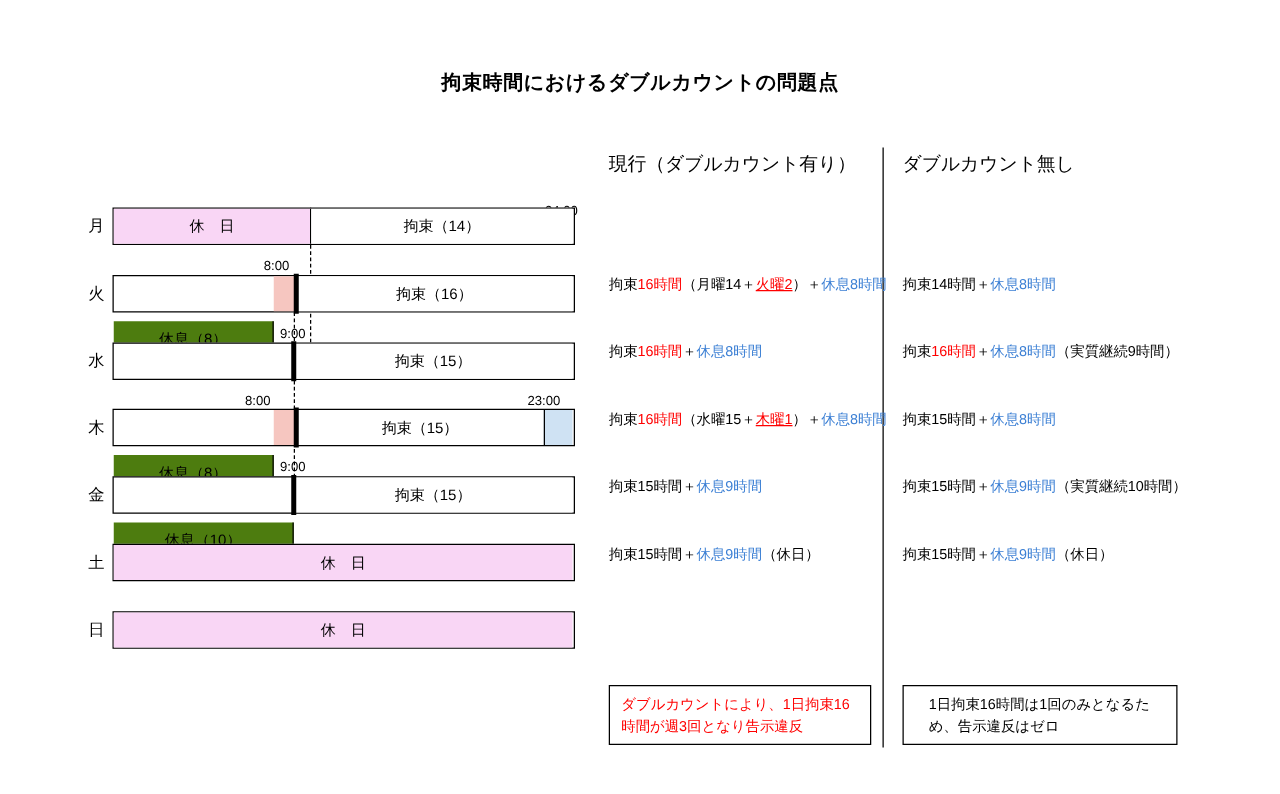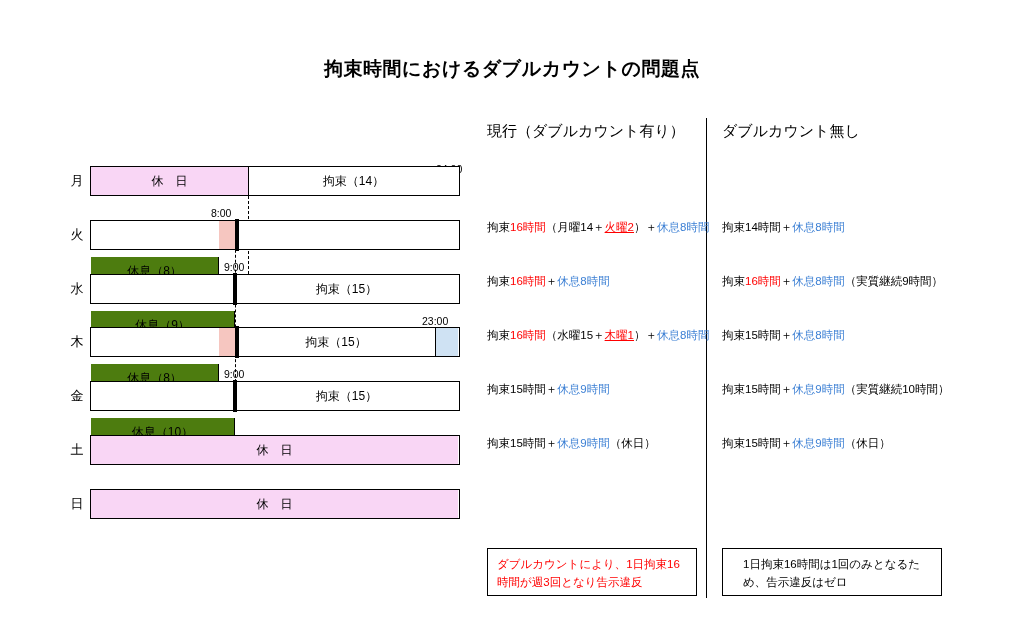--- a/index.html
+++ b/index.html
@@ -14,21 +14,21 @@
     color: #000000;
     position: relative;
     overflow: hidden;
   }
   #page-title {
     position: absolute;
     top: 56px;
     left: 0;
     width: 1024px;
     text-align: center;
-    font-size: 19px;
+    font-size: 16px;
     font-weight: bold;
     letter-spacing: 0.5px;
   }
 
   
   .col-header {
     position: absolute;
     font-size: 15px;
     color: #000;
     white-space: nowrap;
@@ -161,28 +161,28 @@
       <div class="seg holiday bordR" style="left:0; width:158px;">休　日</div>
       <div class="seg white" style="left:158px; width:209px;">拘束（14）</div>
     </div>
   </div>
 
   <div class="day-row" style="top:220px;">
     <div class="day-label">火</div>
     <div class="bar">
       <div class="seg rest bordR" style="left:0; width:128px;">休息（8）</div>
       <div class="seg pink bordR" style="left:128px; width:18px;"></div>
+      <div class="seg white" style="left:146px; width:221px;">拘束（16）</div>
     </div>
     <div class="thickline" style="left:145px;"></div>
   </div>
 
   <div class="day-row" style="top:274px;">
     <div class="day-label">水</div>
     <div class="bar">
-      <div class="seg rest bordR" style="left:0; width:144px;">休息（9）</div>
       <div class="seg white" style="left:144px; width:223px;">拘束（15）</div>
     </div>
     <div class="thickline" style="left:143px;"></div>
   </div>
 
   <div class="day-row" style="top:327px;">
     <div class="day-label">木</div>
     <div class="bar">
       <div class="seg rest bordR" style="left:0; width:128px;">休息（8）</div>
       <div class="seg pink bordR" style="left:128px; width:18px;"></div>

